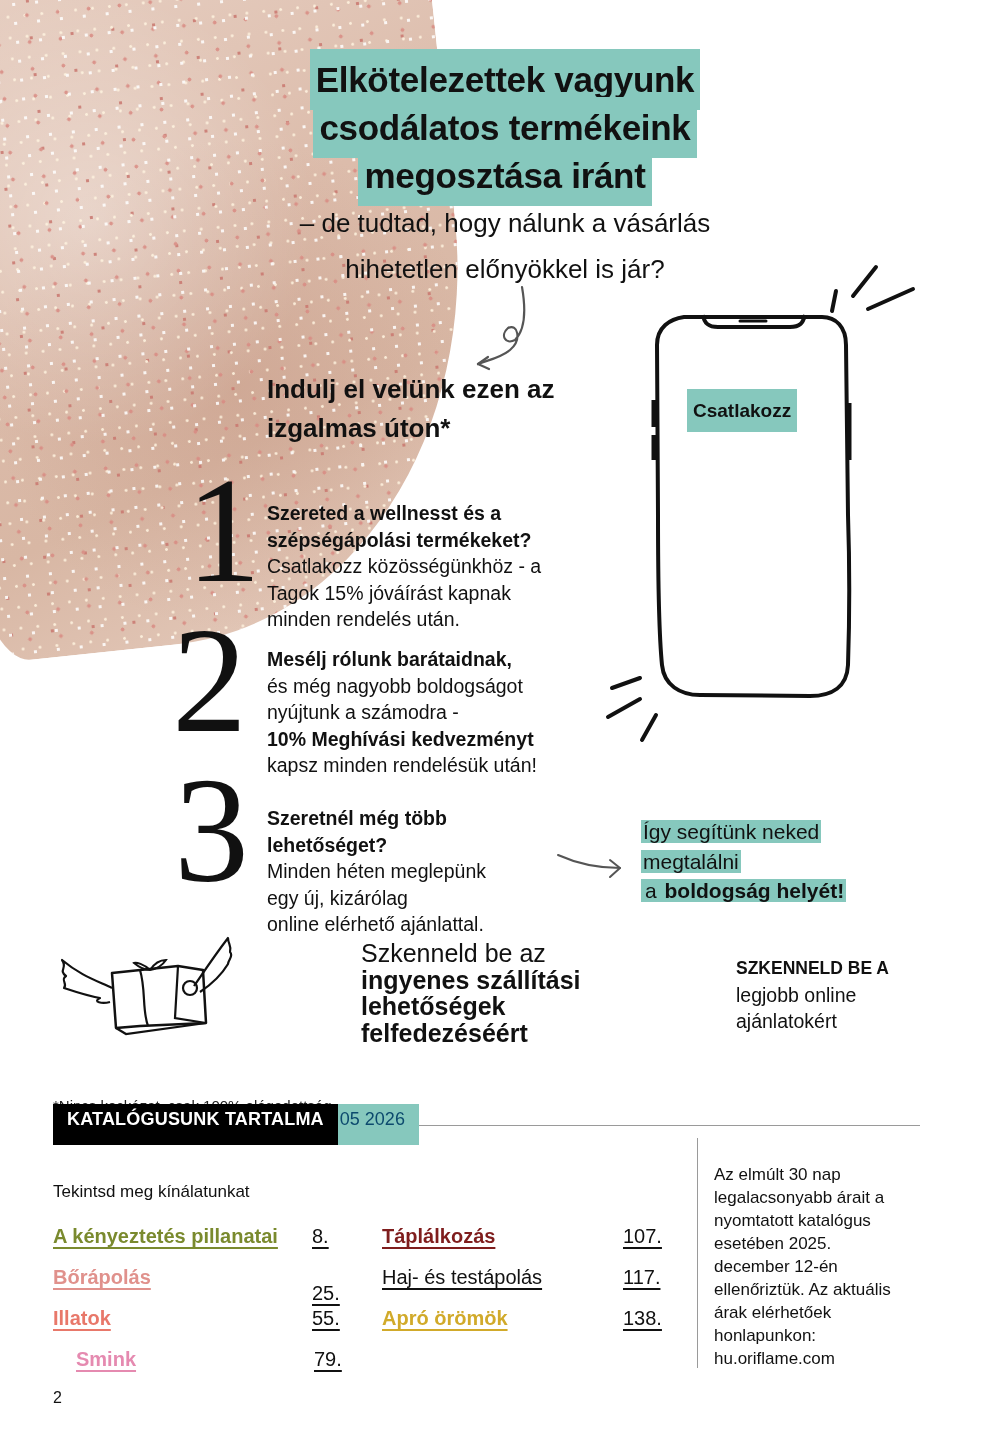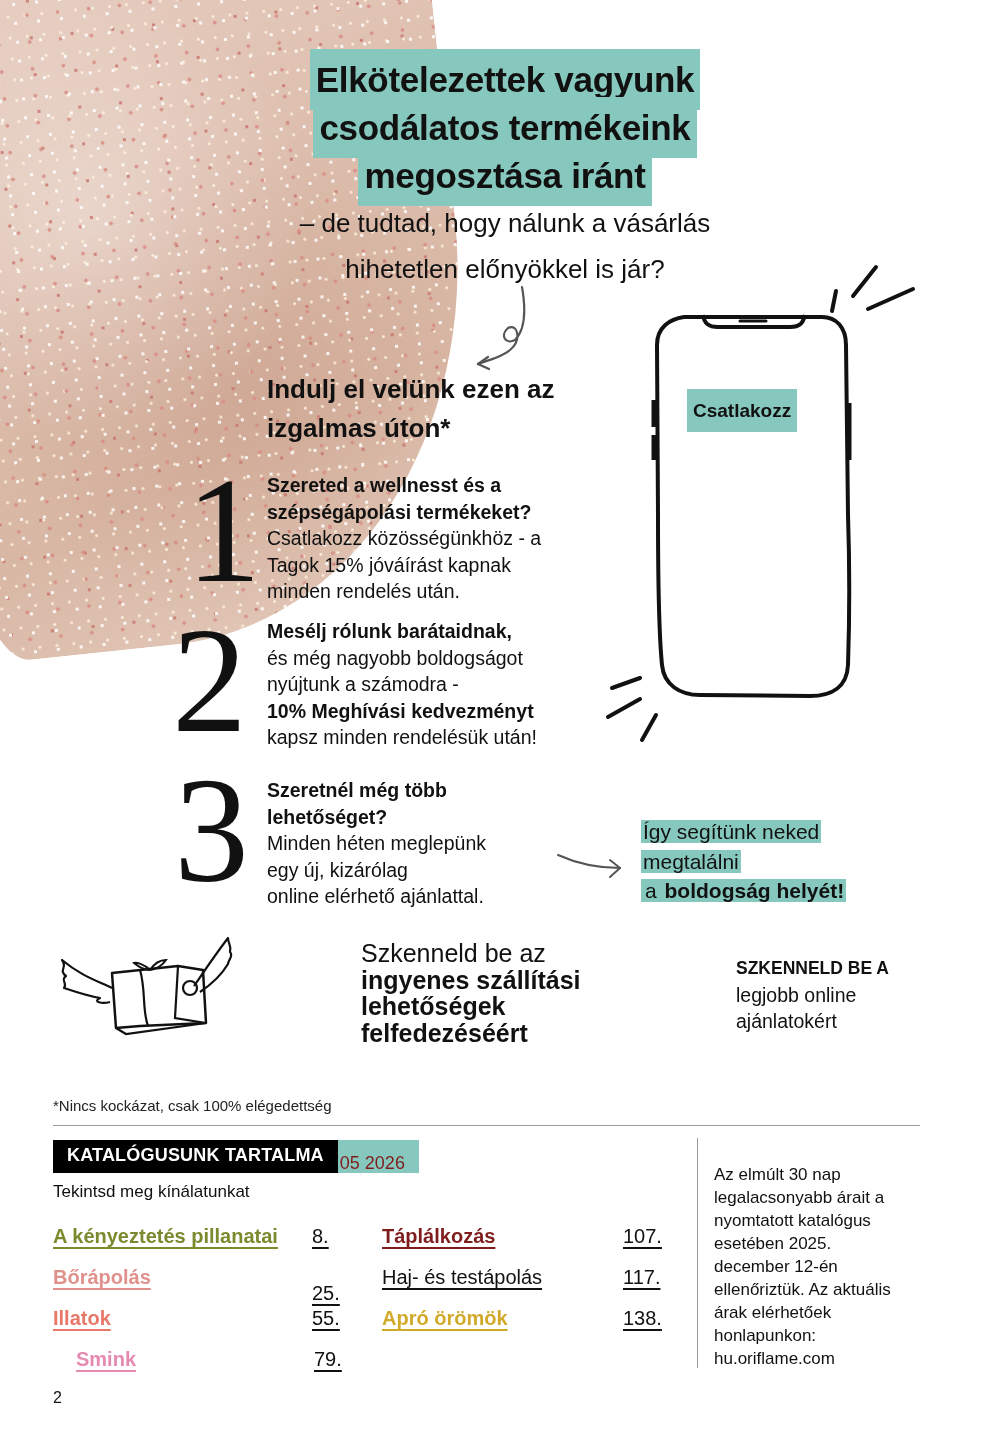--- a/index.html
+++ b/index.html
@@ -49,21 +49,21 @@
     position: absolute; left: 267px; top: 370px; width: 330px;
     font-size: 26px; line-height: 39px; font-weight: bold;
   }
 
   .big-num {
     position: absolute; font-family: "Liberation Serif", "DejaVu Serif", serif;
     font-size: 150px; line-height: 1; font-weight: normal; color: #111;
   }
 
   .step {
-    position: absolute; left: 267px; width: 320px; font-size: 19.5px; line-height: 26.5px;
+    position: absolute; left: 267px; width: 320px; font-size: 19.5px; line-height: 26.5px; margin-top: 28px;
   }
   .step b { font-weight: bold; }
 
   .phone-label {
     position: absolute; left: 687px; top: 389px; font-size: 19px; font-weight: bold;
     padding: 9px 6px; line-height: 25px;
   }
 
   .help-box {
     position: absolute; left: 641px; top: 817px; font-size: 21px; line-height: 29.5px;
@@ -77,24 +77,24 @@
     position: absolute; left: 736px; top: 954px; width: 200px; font-size: 19.5px; line-height: 26.5px;
   }
 
   .footnote {
     position: absolute; left: 53px; top: 1097px; font-size: 15px; color: #222;
   }
   .hr { position: absolute; left: 53px; top: 1125px; width: 867px; height: 1px; background: #9a9a9a; }
   .vr { position: absolute; left: 697px; top: 1138px; width: 1px; height: 230px; background: #9a9a9a; }
 
   .cat-head {
-    position: absolute; left: 53px; top: 1140px; height: 33px; display: flex; font-size: 18px; font-weight: bold;
+    position: absolute; left: 53px; top: 1104px; height: 41px; display: flex; font-size: 18px; font-weight: bold;
   }
   .cat-head .black { background: #000; color: #fff; padding: 0 14px; line-height: 31px; letter-spacing: 0.2px; }
-  .cat-head .teal { background: #86c8bd; color: #7f1d1d; padding: 8px 14px 0 2px; line-height: 31px; font-weight: normal; }
+  .cat-head .teal { background: #86c8bd; color: #0c4a6e; padding: 0 14px 0 2px; line-height: 31px; font-weight: normal; }
 
   .cat-sub { position: absolute; left: 53px; top: 1182px; font-size: 17px; }
 
   .toc-link {
     position: absolute; font-size: 20px; text-decoration: underline; text-underline-offset: 4px;
     cursor: pointer; white-space: nowrap;
   }
   .toc-link.bold { font-weight: bold; }
 
   .price-note {

